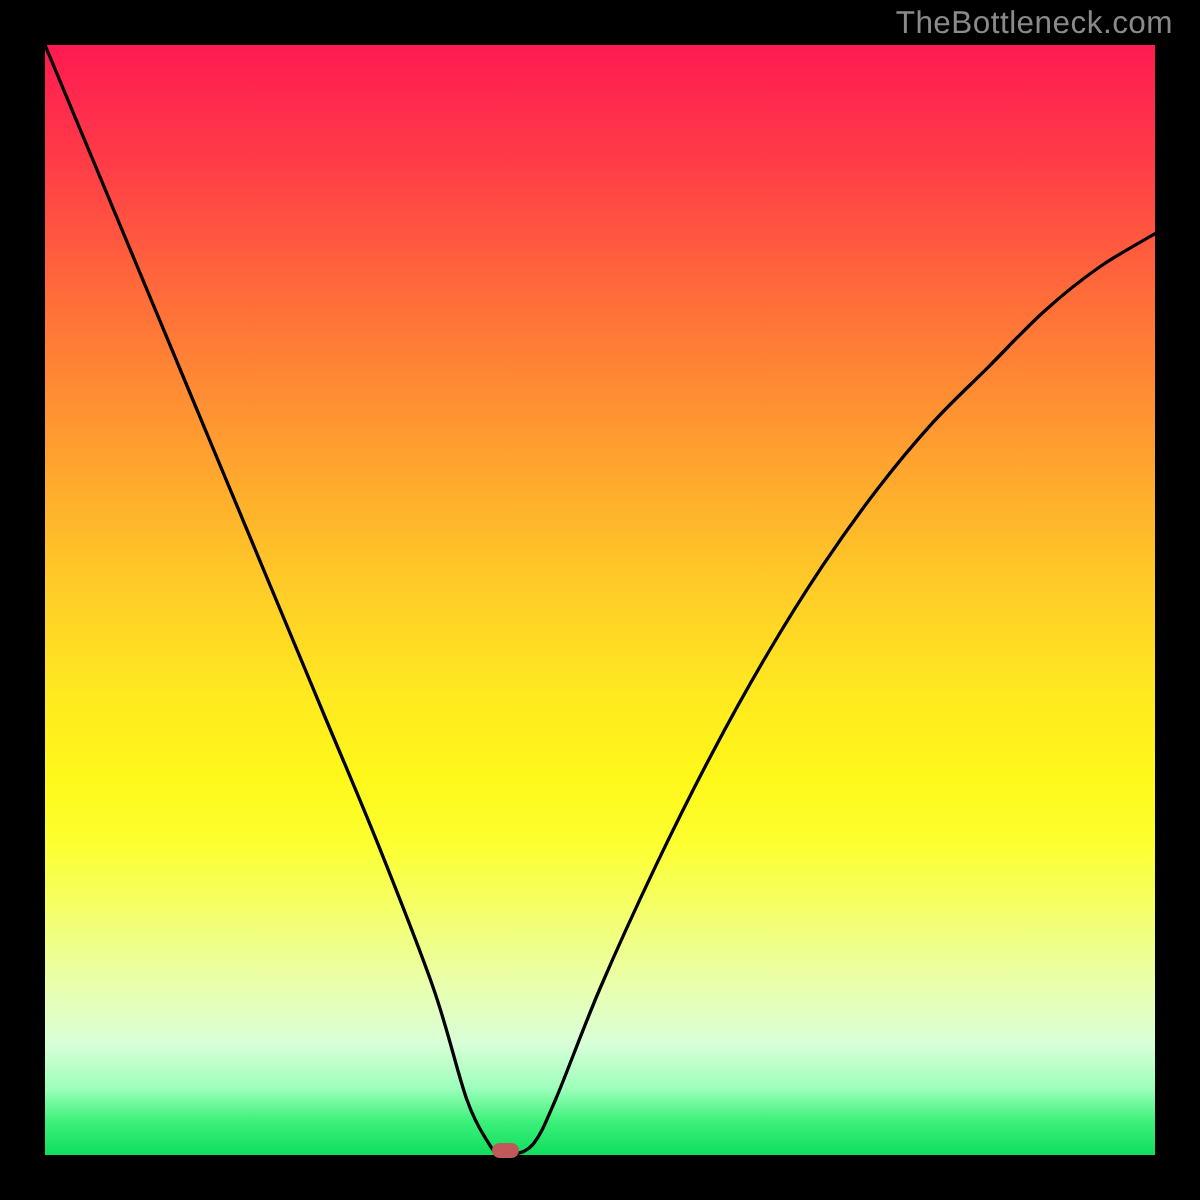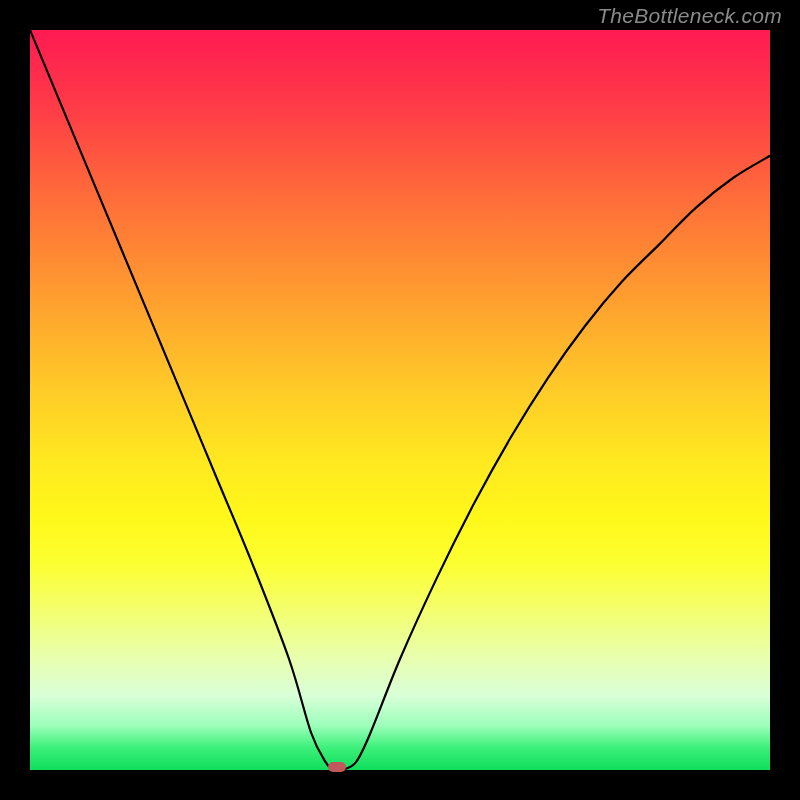--- a/index.html
+++ b/index.html
@@ -42,21 +42,20 @@
   }
   .watermark {
     position: absolute;
     top: 4px;
     right: 18px;
     color: #8a8a8a;
     font-size: 21px;
     font-weight: 500;
     letter-spacing: 0.3px;
     user-select: none;
-    font-style: italic;
   }
   svg.curve {
     position: absolute;
     inset: 0;
     width: 100%;
     height: 100%;
   }
   .marker {
     position: absolute;
     width: 18px;

